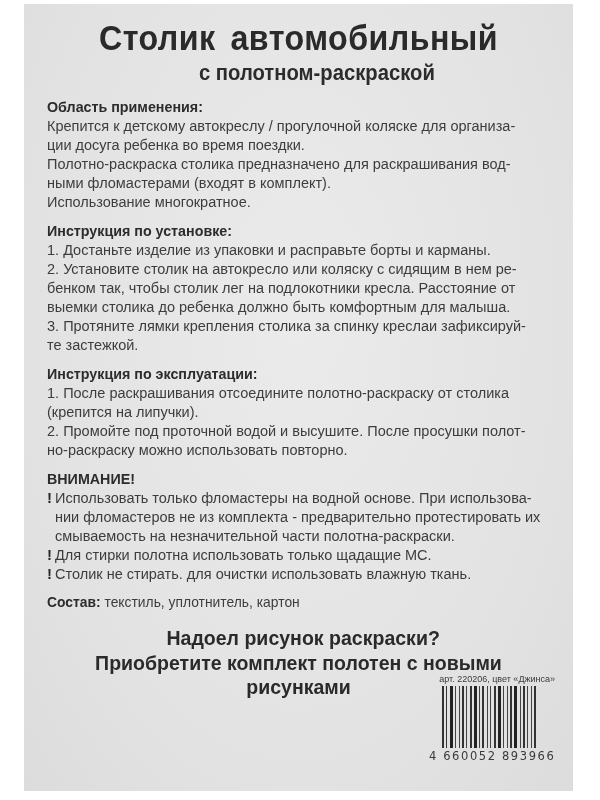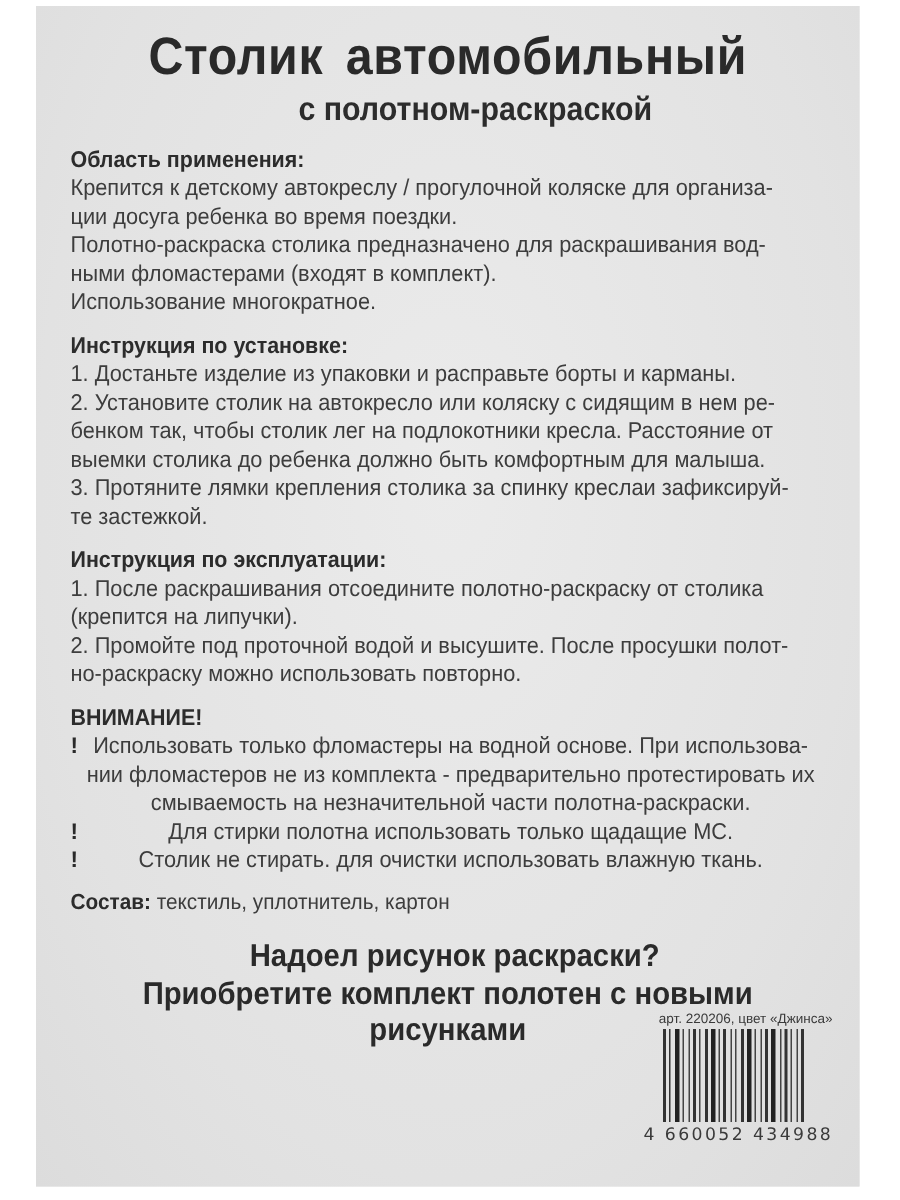--- a/index.html
+++ b/index.html
@@ -30,21 +30,21 @@
   .section { margin-bottom: 10px; }
   .h {
     font-weight: bold; color: #2c2c2c; font-size: 15.2px;
     transform: scaleX(0.94); transform-origin: left; white-space: nowrap;
   }
   .p { white-space: nowrap; transform: scaleX(0.955); transform-origin: left; }
   .warn-item { display: flex; align-items: flex-start; }
   .bang {
     width: 8px; flex: 0 0 8px; font-weight: bold; color: #2a2a2a; font-size: 15px;
   }
-  .warn-lines { flex: 1; text-align: center; }
+  .warn-lines { flex: 1; }
   .h-small { font-size: 14px; }
   .small-text { font-size: 14.5px; }
   .composition { white-space: nowrap; font-size: 14.5px; margin-top: 8px; transform: scaleX(0.955); transform-origin: left; }
   .composition b { color: #2c2c2c; }
   .promo1 {
     position: absolute; left: 0; width: 549px; top: 622px; text-align: center;
     font-weight: bold; font-size: 21px; color: #2a2a2a; padding-left: 10px; box-sizing: border-box;
     transform: scaleX(0.93); transform-origin: center;
   }
   .promo2 {
@@ -178,15 +178,15 @@
     <span style="width:1px;background:#444"></span>
       <span style="width:2px"></span>
     <span style="width:2px;background:#333"></span>
       <span style="width:2px"></span>
     <span style="width:1px;background:#444"></span>
       <span style="width:3px"></span>
     <span style="width:1px;background:#444"></span>
       <span style="width:2px"></span>
     <span style="width:2px;background:#333"></span>
   </div>
-  <div class="barcode-num">4 660052 434988</div>
+  <div class="barcode-num">4 660052 893966</div>
 
 </div>
 
 </body></html>

